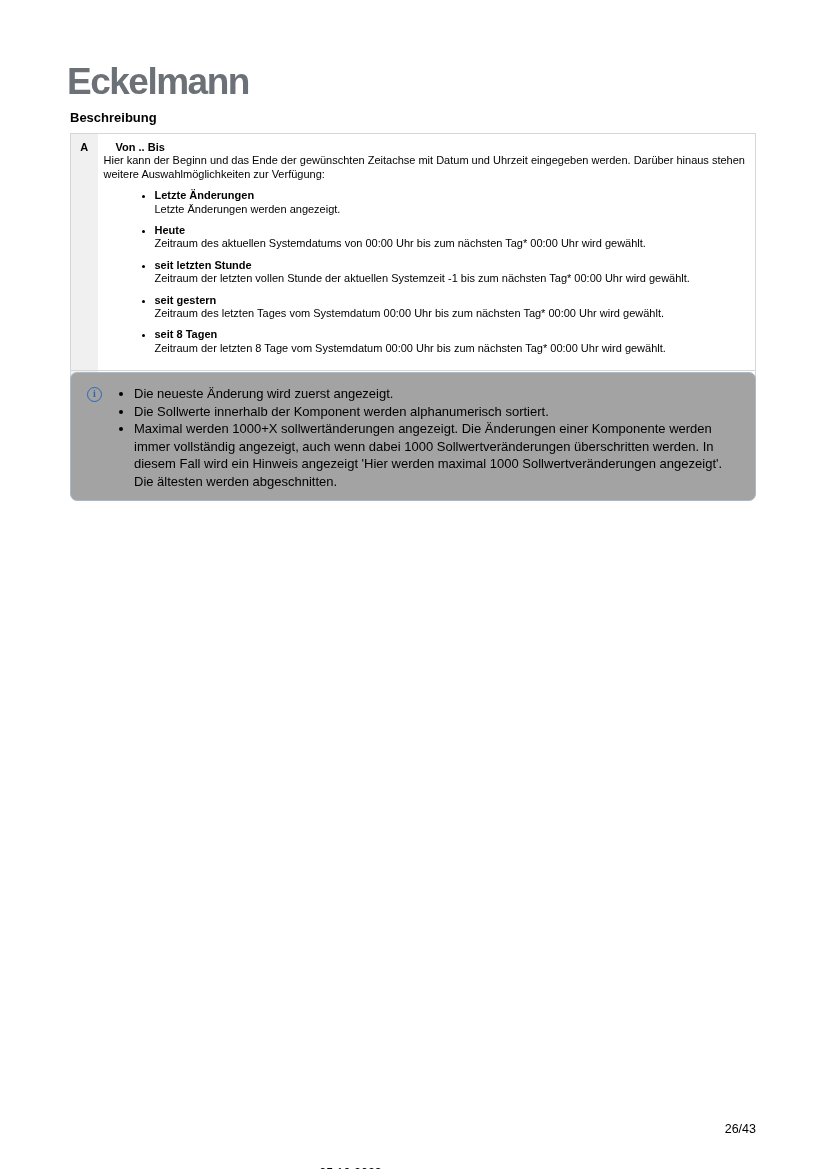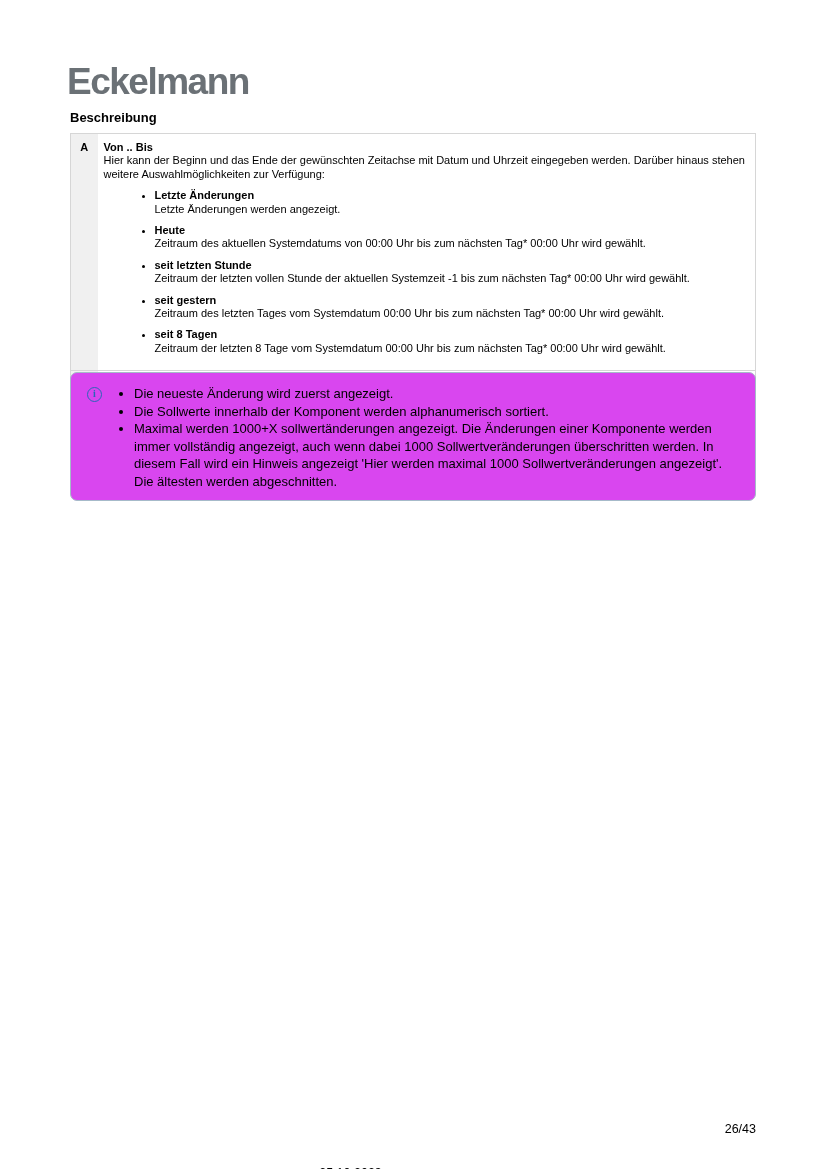--- a/index.html
+++ b/index.html
@@ -50,21 +50,21 @@
   .desc-table td { vertical-align: top; }
   .label-cell {
     width: 27px;
     background: #f0f0f0;
     border-right: 1px solid #d6d6d6;
     text-align: center;
     font-weight: bold;
     padding-top: 7px;
   }
   .content-cell { padding: 7px 8px 6px 6px; }
-  .row-a-title { font-weight: bold; }
+  .row-a-title { font-weight: bold; margin-left: 12px; }
   .row-a-intro { margin-top: 0px; }
   .row-a-bullets {
     list-style: disc;
     margin: 7px 0 9px 0;
     padding-left: 43px;
   }
   .row-a-bullets li { margin: 8px; }
   .row-a-bullets .term { font-weight: bold; }
   .footnote-label-cell {
     width: 27px;
@@ -79,21 +79,21 @@
 
   
   .info-box {
     position: absolute;
     left: 70px;
     top: 372px;
     width: 686px;
     min-height: 128px;
     border: 1px solid #a6bac9;
     border-radius: 7px;
-    background: #d946ef;
+    background: #a3a3a3;
     padding: 12px 20px 10px 16px;
   }
   .info-icon {
     position: absolute;
     left: 16px;
     top: 14px;
     width: 15px;
     height: 15px;
     border: 1.5px solid #2a66b8;
     border-radius: 50%;

